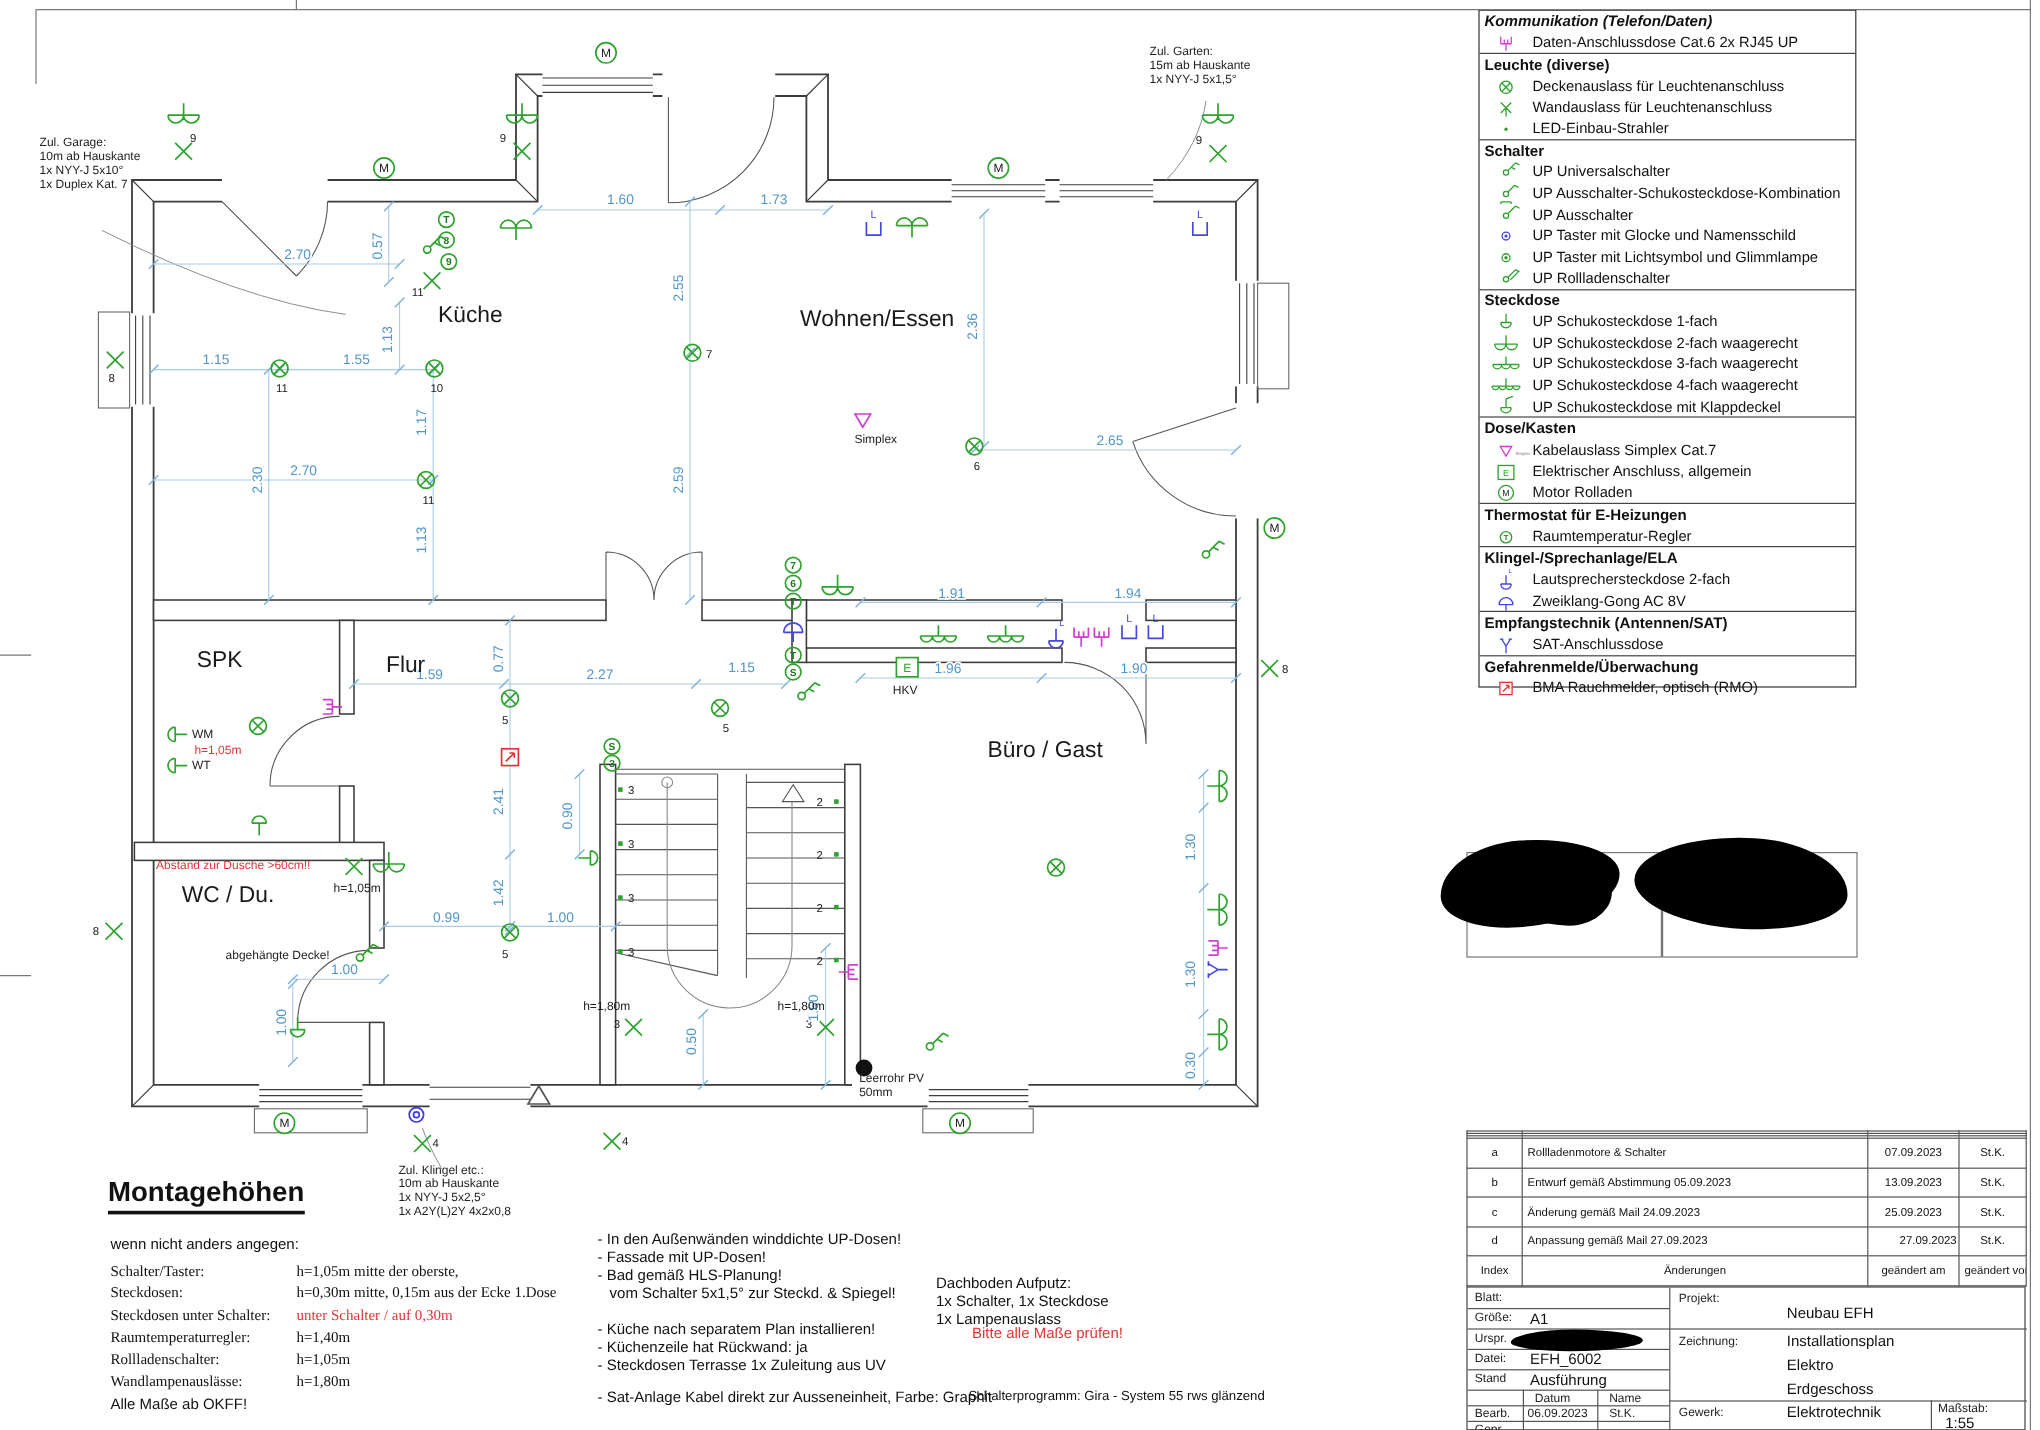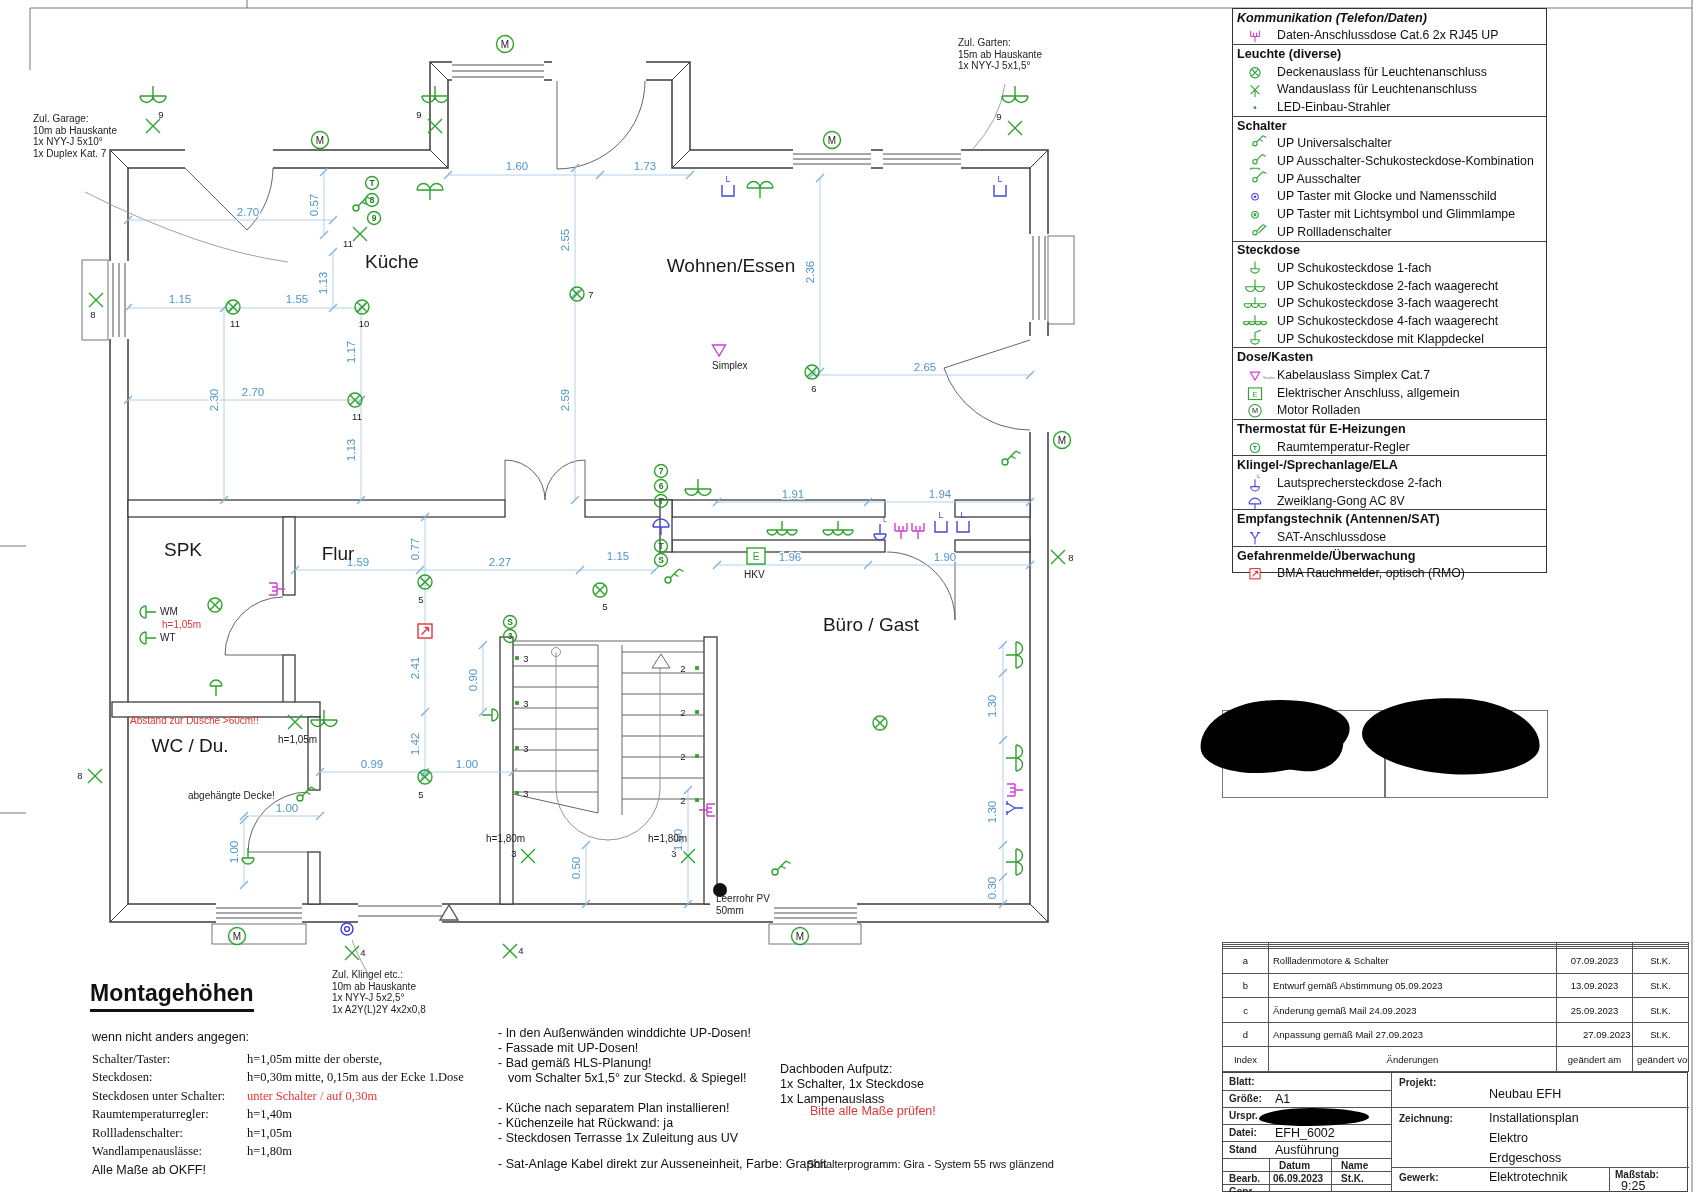--- a/index.html
+++ b/index.html
@@ -24,21 +24,21 @@
   .blob{background:#000;}
   
   #logoBox{left:1222px;top:806px;width:326px;height:130px;border:1.5px solid #555;box-sizing:border-box;}
   #logoInner{position:absolute;inset:4px;border:1px solid #888;}
   
   #revisions{left:1222px;top:942px;width:466px;height:130px;}
   #revisions table{border-collapse:collapse;width:466px;height:130px;table-layout:fixed;border:1.5px solid #444;}
   #revisions td{border:0.8px solid #555;font-size:9.5px;padding:0 4px;white-space:nowrap;overflow:hidden;}
   
   #titleblock{left:1222px;top:1072px;width:466px;height:120px;border:1.5px solid #444;box-sizing:border-box;font-size:10.5px;}
-  #titleblock .lbl{color:#222;font-size:10px;font-weight:bold;}
+  #titleblock .lbl{color:#222;font-size:10px;}
   #titleblock .val{font-size:12.5px;}
   .hl{position:absolute;background:#555;height:1px;}
   .vl{position:absolute;background:#555;width:1px;}
   
   #mtitle{left:90px;top:980px;font-size:23px;font-weight:bold;border-bottom:3px solid #111;padding-bottom:2px;}
   #montage{left:92px;top:1028px;font-size:12.5px;line-height:18.5px;}
   #montage .mrow{display:flex;font-family:Liberation Serif, serif;}
   #montage .ml{width:155px;flex:0 0 155px;}
   .red{color:#e03535;}
   #notesC{left:498px;top:1026px;font-size:12.5px;line-height:15px;}
@@ -1160,21 +1160,21 @@
     <div class="hl" style="left:168px;top:34px;width:298px"></div>
     <div class="abs lbl" style="left:176px;top:40px">Zeichnung:</div>
     <div class="abs val" style="left:266px;top:38px">Installationsplan</div>
     <div class="abs val" style="left:266px;top:58px">Elektro</div>
     <div class="abs val" style="left:266px;top:78px">Erdgeschoss</div>
     <div class="hl" style="left:168px;top:94px;width:298px"></div>
     <div class="vl" style="left:386px;top:94px;height:26px"></div>
     <div class="abs lbl" style="left:176px;top:99px">Gewerk:</div>
     <div class="abs val" style="left:266px;top:97px">Elektrotechnik</div>
     <div class="abs lbl" style="left:392px;top:96px">Maßstab:</div>
-    <div class="abs val" style="left:398px;top:106px">9:25</div>
+    <div class="abs val" style="left:398px;top:106px">1:55</div>
   </div>
 
   <div id="mtitle" class="abs">Montagehöhen</div>
   <div id="montage" class="abs">
     <div style="margin-bottom:3px">wenn nicht anders angegen:</div>
     <div id="montage-rows">
         <div class="mrow">
           <span class="ml">Schalter/Taster:</span>
           <span>h=1,05m mitte der oberste,</span>
         </div>

